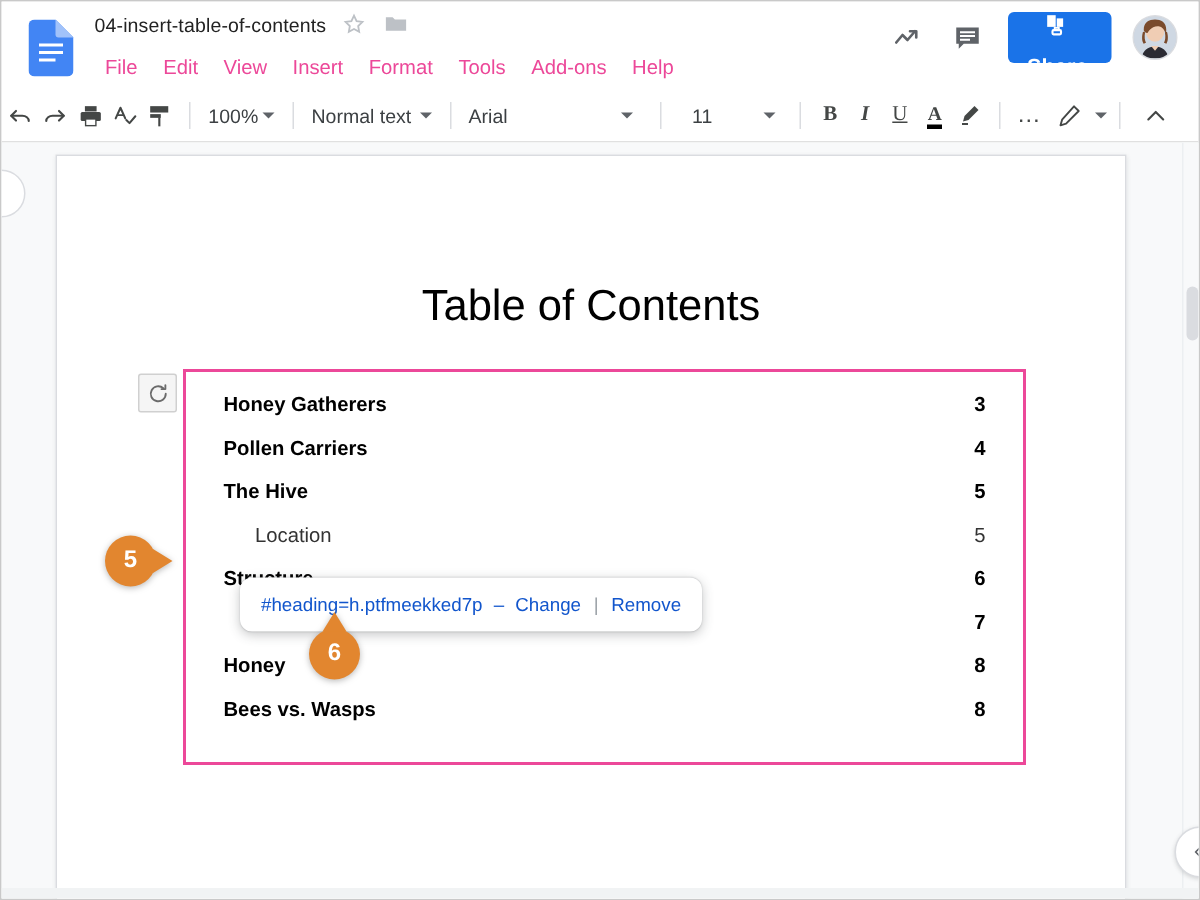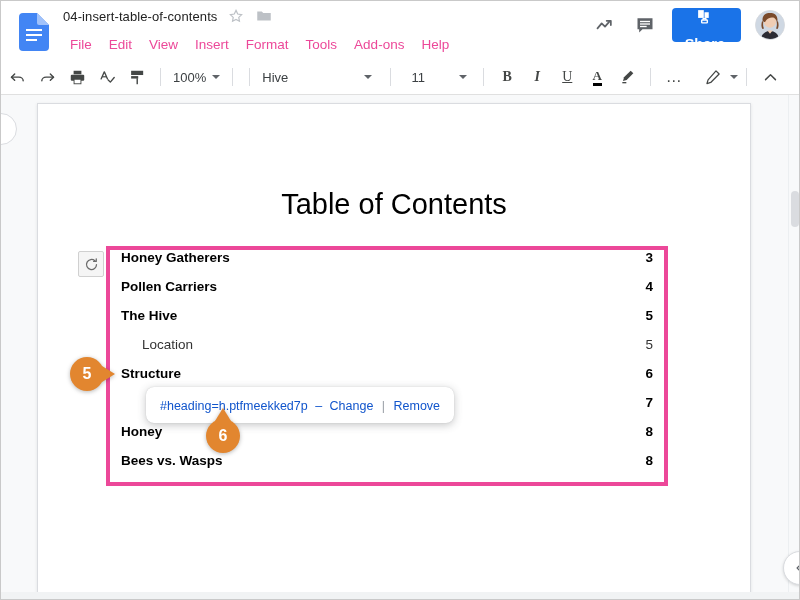--- a/index.html
+++ b/index.html
@@ -145,24 +145,24 @@
 
   .page-heading {
     position: absolute; left: 0; top: 84px; width: 100%;
     text-align: center;
     font-family: "Liberation Sans", sans-serif;
     font-size: 29px; color: #000; font-weight: 400;
   }
 
   
   .toc {
-    position: absolute; left: 68px; top: 142px;
+    position: absolute; left: 84px; top: 142px;
     width: 562px;
-    border: 4px solid #ec4899;
-    padding: 0;
+    border: 2px solid #ec4899;
+    padding: 14px;
   }
   .toc-row {
     position: relative;
     display: flex; align-items: baseline;
     height: 29px;
     padding: 0 11px 0 11px;
   }
   .toc-row:first-child { margin-top: 6px; }
   .toc-row:last-child { margin-bottom: 5px; }
   .toc-label {
@@ -394,25 +394,29 @@
 
     <div class="tb-sep"></div>
 
     <div class="tb-combo zoom-box">
       <span class="lbl">100%</span>
       <span class="caret"></span>
     </div>
 
     <div class="tb-sep"></div>
 
+    <div class="tb-combo style-box">
+      <span class="lbl">Normal text</span>
+      <span class="caret"></span>
+    </div>
 
     <div class="tb-sep"></div>
 
     <div class="tb-combo font-box">
-      <span class="lbl">Hive</span>
+      <span class="lbl">Arial</span>
     </div>
     <span class="caret" style="margin-left:26px;"></span>
 
     <div class="tb-sep" style="margin-left:18px;"></div>
 
     <div class="tb-combo size-box">
       <span class="lbl">11</span>
     </div>
     <span class="caret" style="margin-left:22px;"></span>
 

